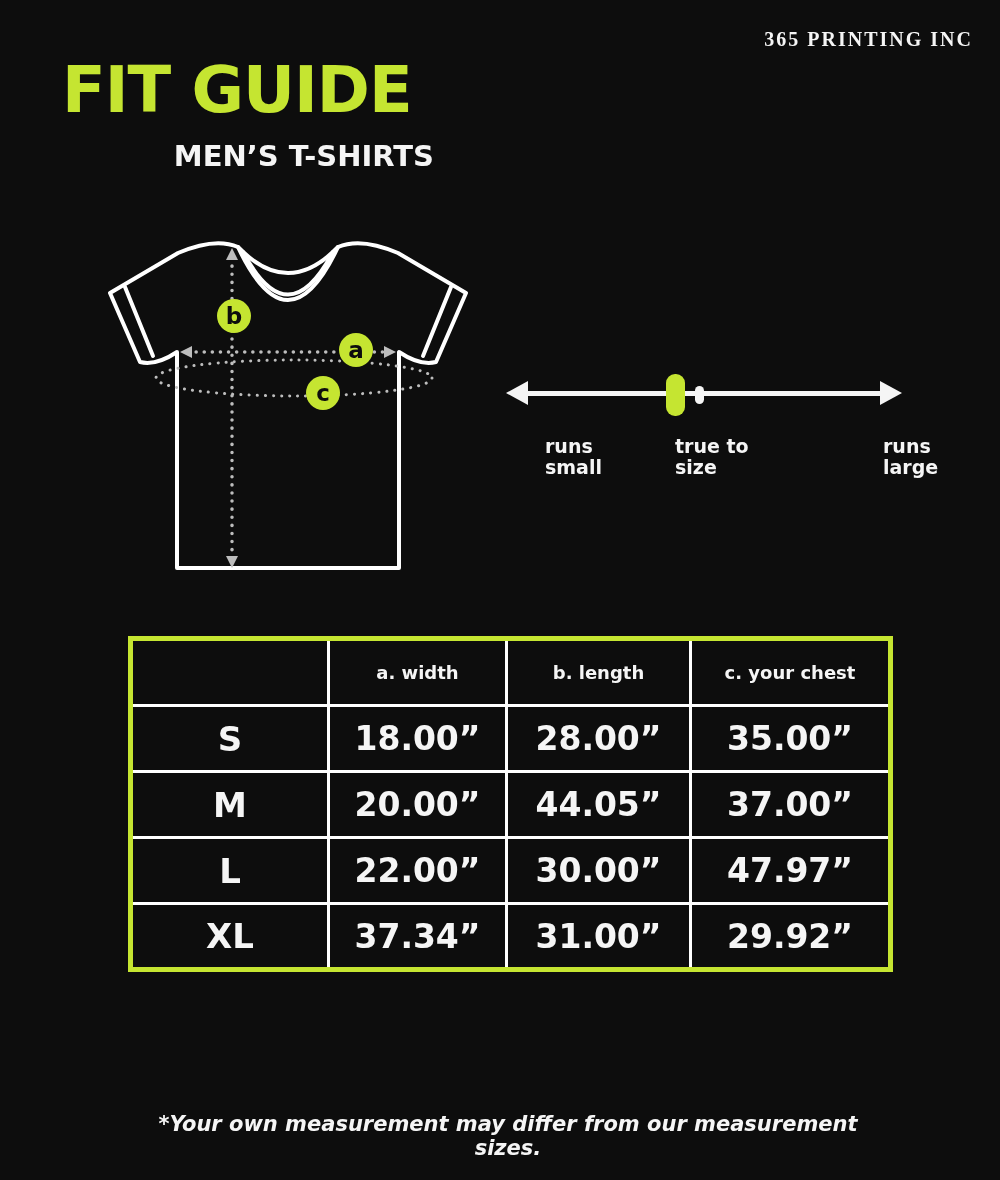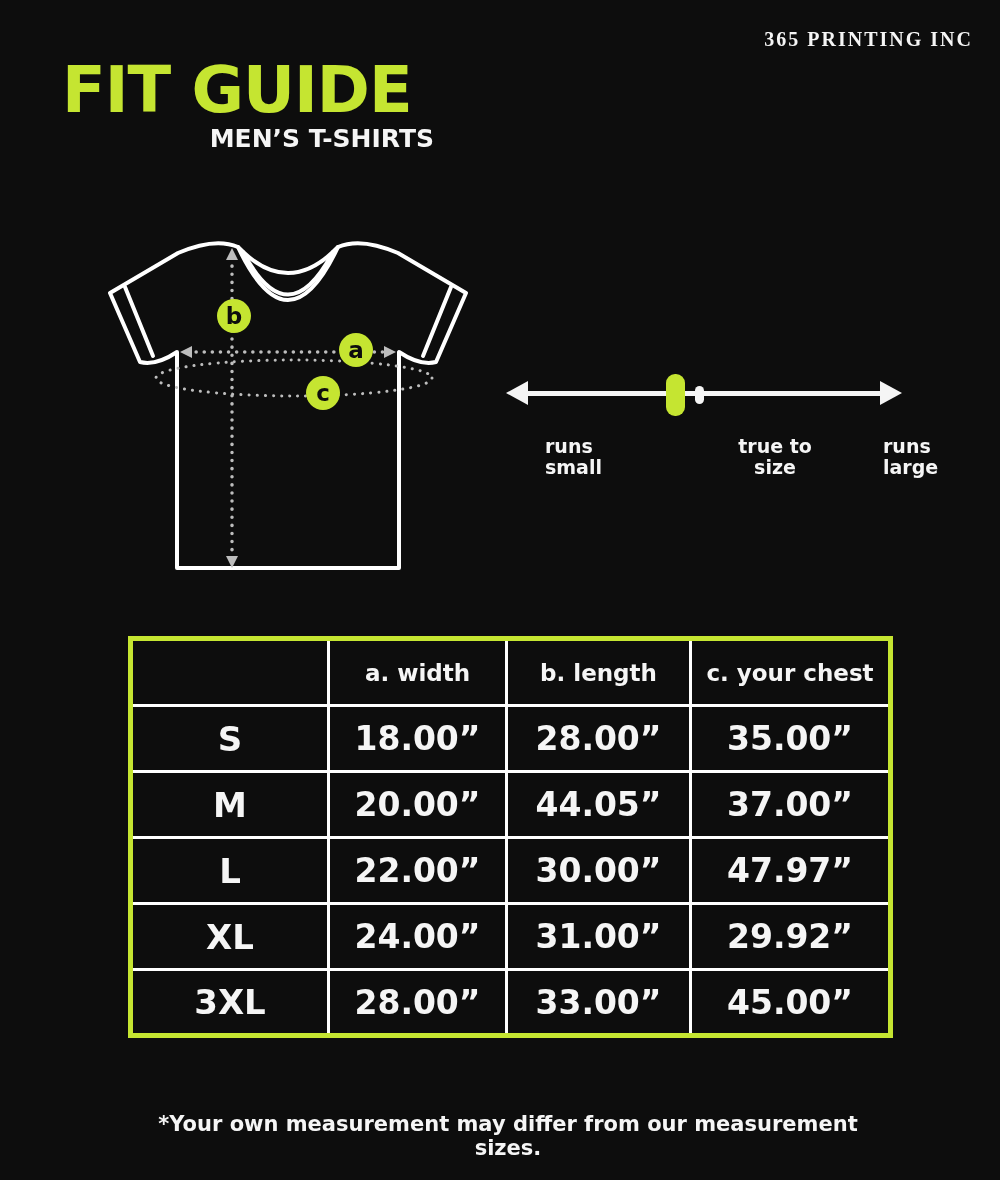--- a/index.html
+++ b/index.html
@@ -22,21 +22,21 @@
   .brand{
     position:absolute;top:28px;right:27px;
     font-size:20px;letter-spacing:2px;color:var(--white);font-family:Liberation Serif, serif;
   }
   .title-block{position:absolute;left:62px;top:58px;width:372px;}
   .title{
     margin:0;font-size:64px;line-height:1.0;letter-spacing:-1px;
     color:var(--lime);white-space:nowrap;
   }
   .subtitle{
-    margin:4px 0 0 0;font-size:25px;line-height:1.0;letter-spacing:0px;
+    margin:20px 0 0 0;font-size:29px;line-height:1.0;letter-spacing:0px;
     color:var(--white);text-align:right;
   }
   
   .tshirt-wrap{position:absolute;left:85px;top:230px;width:400px;height:360px;}
   
   .scale-line{position:absolute;left:524px;top:391px;width:360px;height:5px;background:var(--white);}
   .scale-arrow{position:absolute;width:0;height:0;border-top:12px solid transparent;border-bottom:12px solid transparent;}
   .scale-arrow.left{left:506px;top:381px;border-right:22px solid var(--white);}
   .scale-arrow.right{left:880px;top:381px;border-left:22px solid var(--white);}
   .scale-marker{
@@ -45,43 +45,43 @@
   }
   .scale-tick{
     position:absolute;left:695px;top:386px;width:9px;height:18px;
     border-radius:5px;background:var(--white);
   }
   .scale-label{
     position:absolute;top:436px;font-size:19px;line-height:1.1;
     white-space:pre-line;color:var(--white);margin-left:27px;
   }
   .scale-label.small{left:518px;text-align:left;}
-  .scale-label.true{left:688px;width:120px;text-align:center;}
+  .scale-label.true{left:648px;width:120px;text-align:left;}
   .scale-label.large{left:856px;text-align:left;}
   
   .size-table{
     position:absolute;left:128px;top:636px;width:760px;
     border-collapse:collapse;table-layout:fixed;
     border:5px solid var(--lime);
   }
   .size-table th,.size-table td{
     border:3px solid #ffffff;
     text-align:center;vertical-align:middle;
     color:var(--white);font-weight:bold;
     padding:0;
   }
   .size-table thead tr{height:67px;}
   .size-table tbody tr{height:66px;}
-  .size-table th{font-size:23px;}
+  .size-table th{font-size:18px;}
   .cell-size{font-size:34px;}
   .cell-val{font-size:33px;}
   
   .footnote{
     position:absolute;left:128px;top:1112px;width:760px;
-    text-align:center;font-size:21px;color:var(--white);
+    text-align:center;font-size:21px;color:var(--white);font-style:italic;
   }
 </style>
 </head>
 <body>
 
 <div class="page">
 
   <div class="brand">365 PRINTING INC</div>
 
   <div class="title-block">
@@ -161,28 +161,22 @@
         <td class="cell-val">37.00”</td>
       </tr>
       <tr>
         <td class="cell-size">L</td>
         <td class="cell-val">22.00”</td>
         <td class="cell-val">30.00”</td>
         <td class="cell-val">47.97”</td>
       </tr>
       <tr>
         <td class="cell-size">XL</td>
-        <td class="cell-val">24.00”</td>
+        <td class="cell-val">37.34”</td>
         <td class="cell-val">31.00”</td>
         <td class="cell-val">29.92”</td>
-      </tr>
-      <tr>
-        <td class="cell-size">3XL</td>
-        <td class="cell-val">28.00”</td>
-        <td class="cell-val">33.00”</td>
-        <td class="cell-val">45.00”</td>
       </tr>
     </tbody>
   </table>
 
   <div class="footnote">*Your own measurement may differ from our measurement sizes.</div>
 
 </div>
 
 </body></html>

